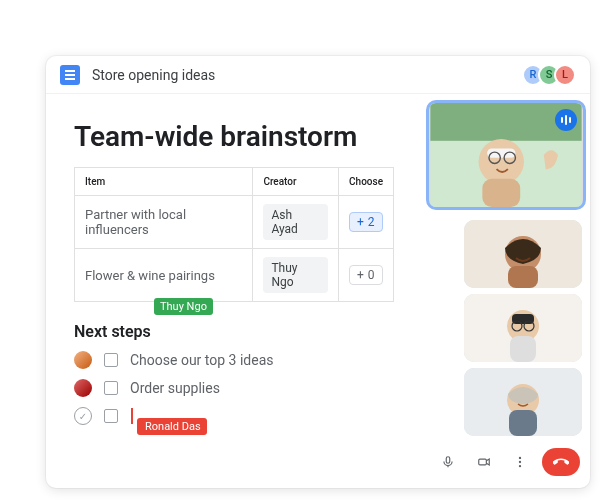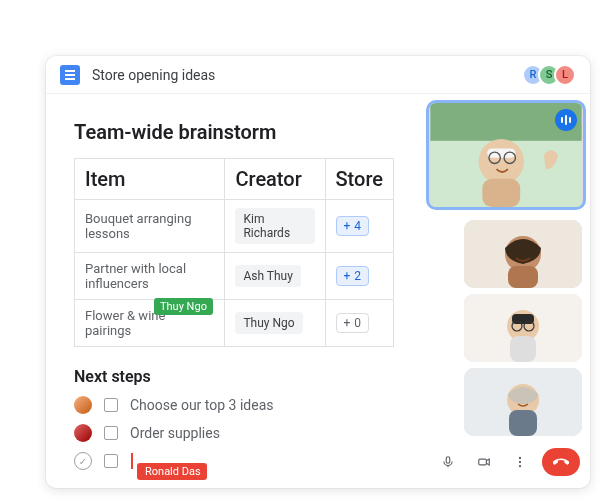--- a/index.html
+++ b/index.html
@@ -60,41 +60,41 @@
     margin-left: -6px;
     display: flex; align-items: center; justify-content: center;
     font-size: 11px; font-weight: 500;
     color: #fff;
   }
   .content {
     padding: 18px 28px;
     position: relative;
   }
   .h1 {
-    font-size: 20px;
+    font-size: 28px;
     font-weight: 600;
     color: #202124;
     margin: 8px 0 14px 0;
   }
   table.brainstorm {
     border-collapse: collapse;
     width: 320px;
     font-size: 13px;
   }
   table.brainstorm th, table.brainstorm td {
     border: 1px solid #e0e0e0;
     padding: 8px 10px;
     text-align: left;
     color: #5f6368;
     vertical-align: middle;
   }
   table.brainstorm th {
     color: #202124;
     font-weight: 500;
-    font-size: 20px;
+    font-size: 10px;
   }
   .creator-chip {
     background: #f1f3f4;
     color: #3c4043;
     padding: 4px 8px;
     border-radius: 4px;
     font-size: 12px;
     display: inline-block;
   }
   .vote-chip {
@@ -240,33 +240,25 @@
   </div>
 
   <div class="content">
     <div class="h1">Team-wide brainstorm</div>
 
     <table class="brainstorm">
       <tbody>
           <tr>
         <th>Item</th>
         <th>Creator</th>
-        <th>Store</th>
-      </tr>
-      <tr>
-        <td>Bouquet arranging lessons</td>
-        <td><span class="creator-chip">Kim Richards</span></td>
-        <td><span class="vote-chip blue">
-                <span class="vote-plus">+</span>
-                <span>4</span>
-              </span></td>
+        <th>Choose</th>
       </tr>
       <tr style="position:relative">
         <td>Partner with local influencers</td>
-        <td><span class="creator-chip">Ash Thuy</span></td>
+        <td><span class="creator-chip">Ash Ayad</span></td>
         <td><span class="vote-chip blue">
                 <span class="vote-plus">+</span>
                 <span>2</span>
               </span></td>
       </tr>
       <tr>
         <td>Flower &amp; wine pairings</td>
         <td><span class="creator-chip">Thuy Ngo</span></td>
         <td><span class="vote-chip">
                 <span class="vote-plus">+</span>

